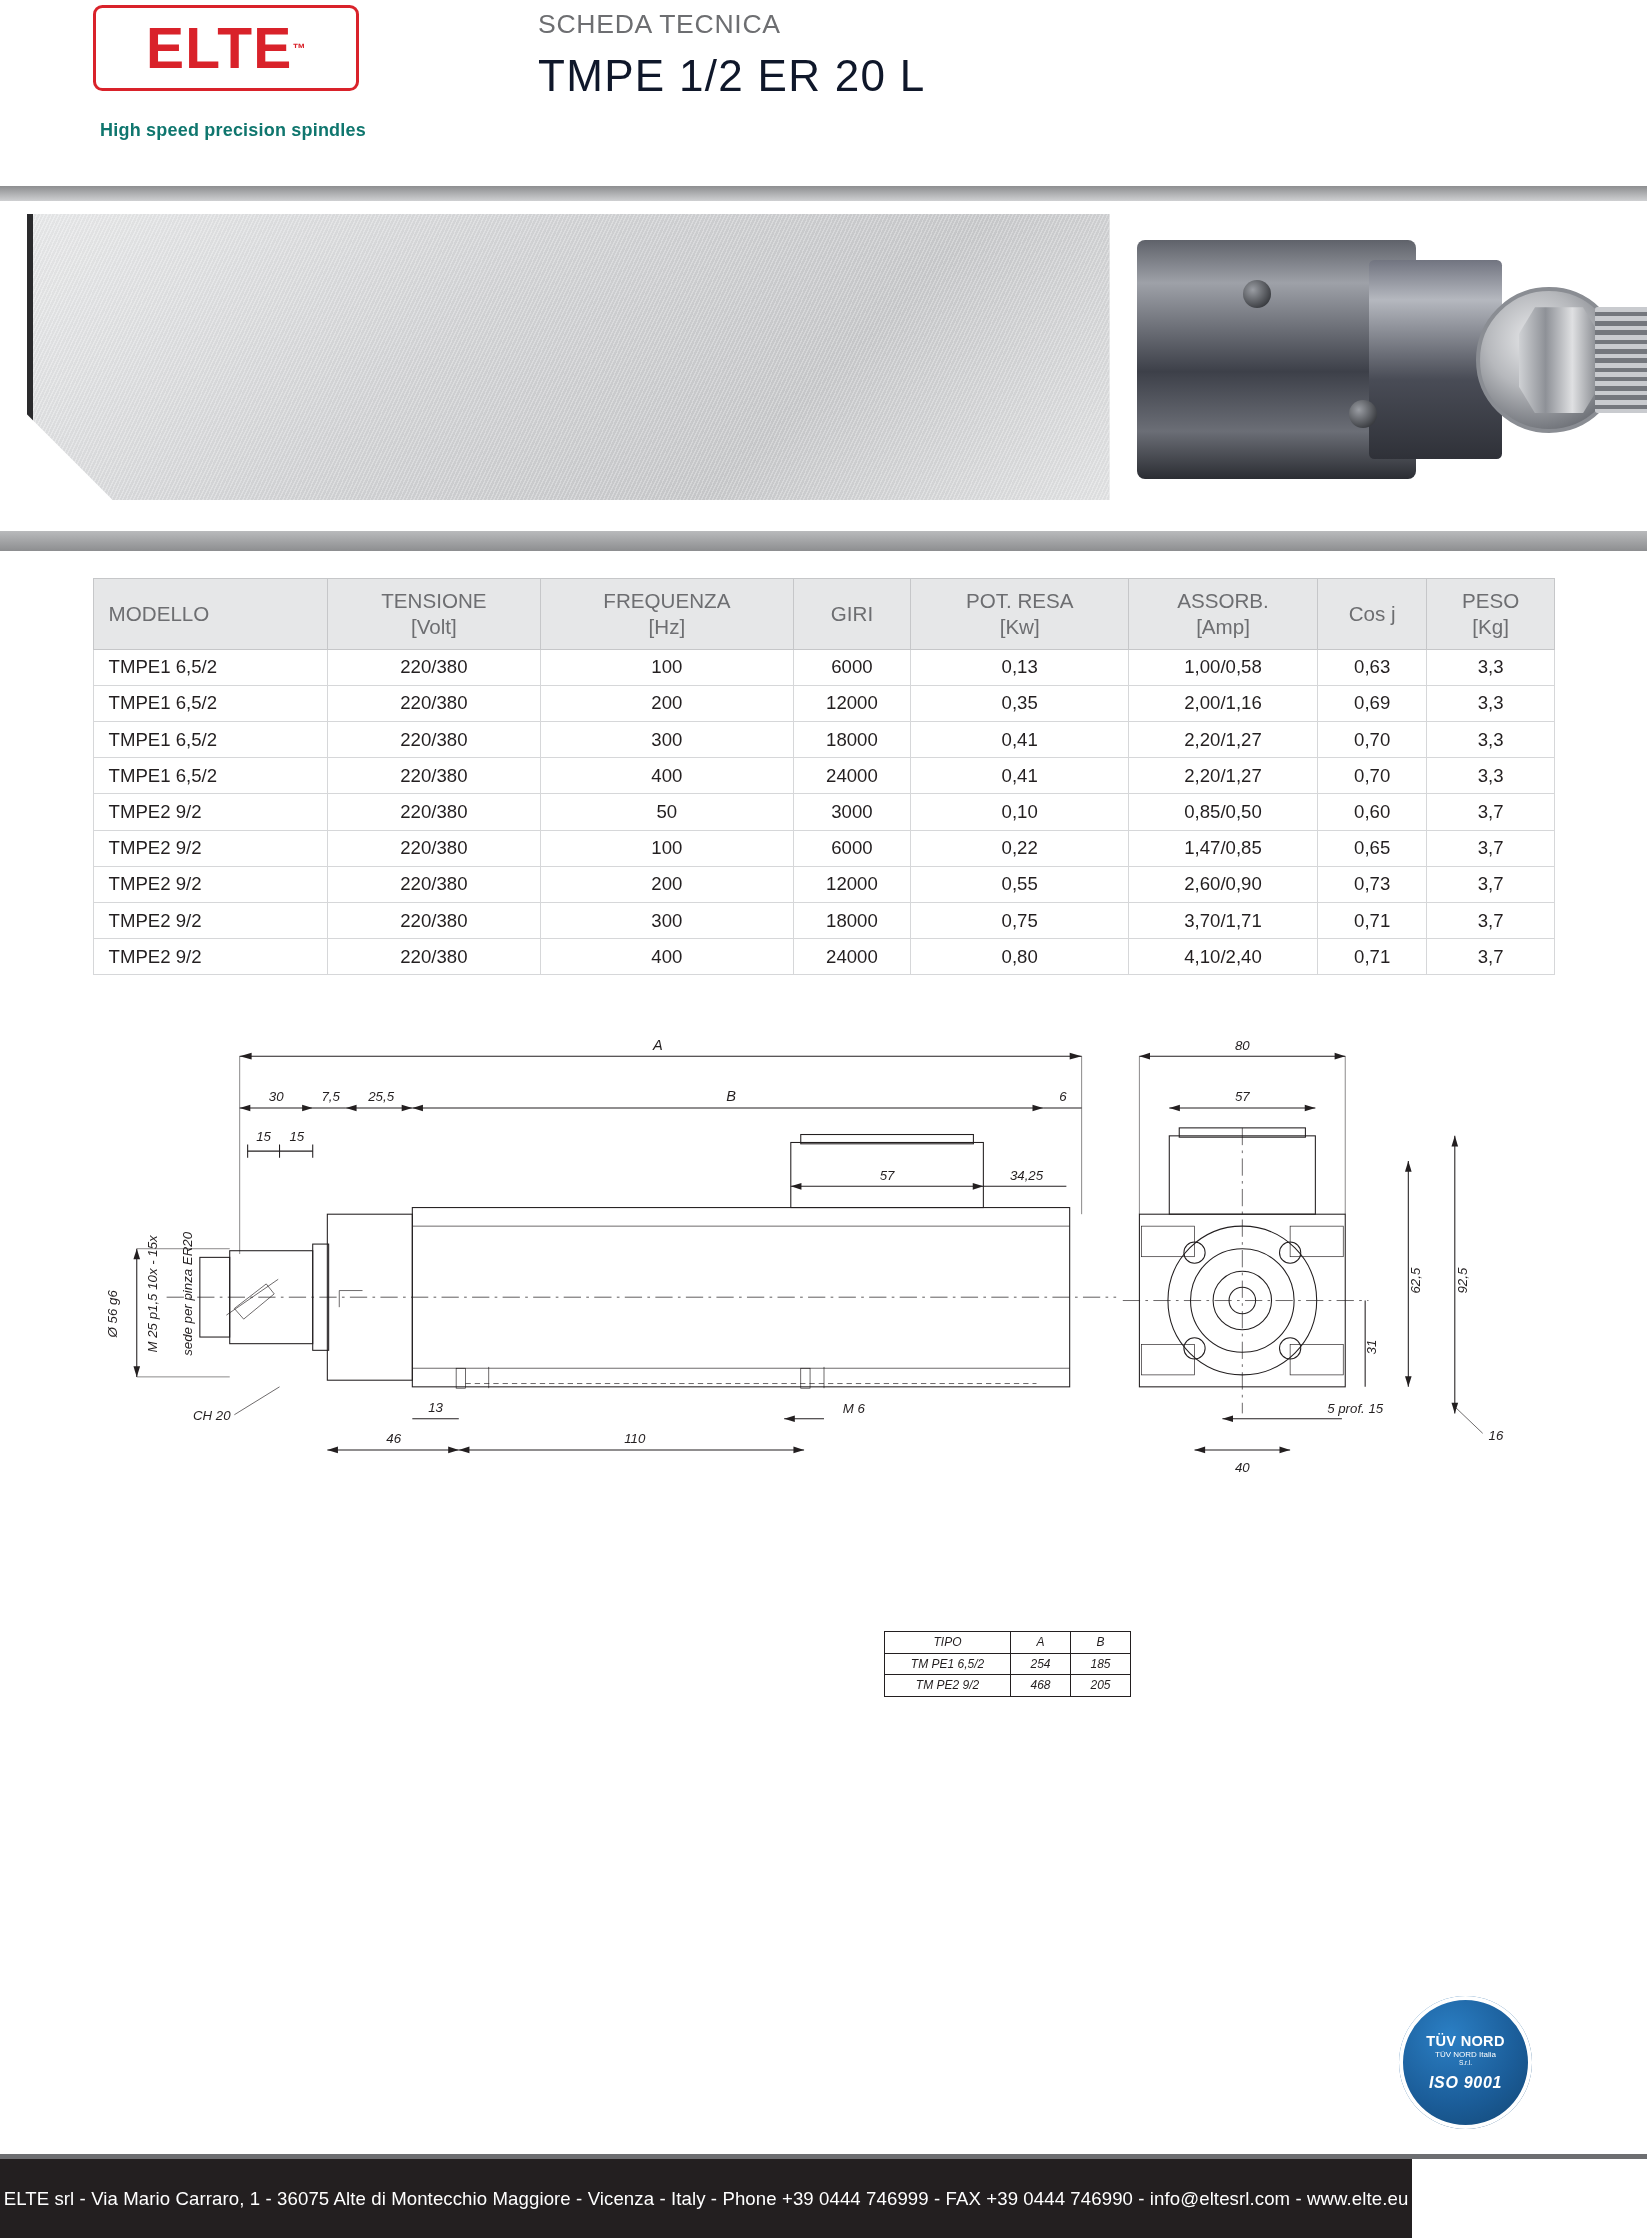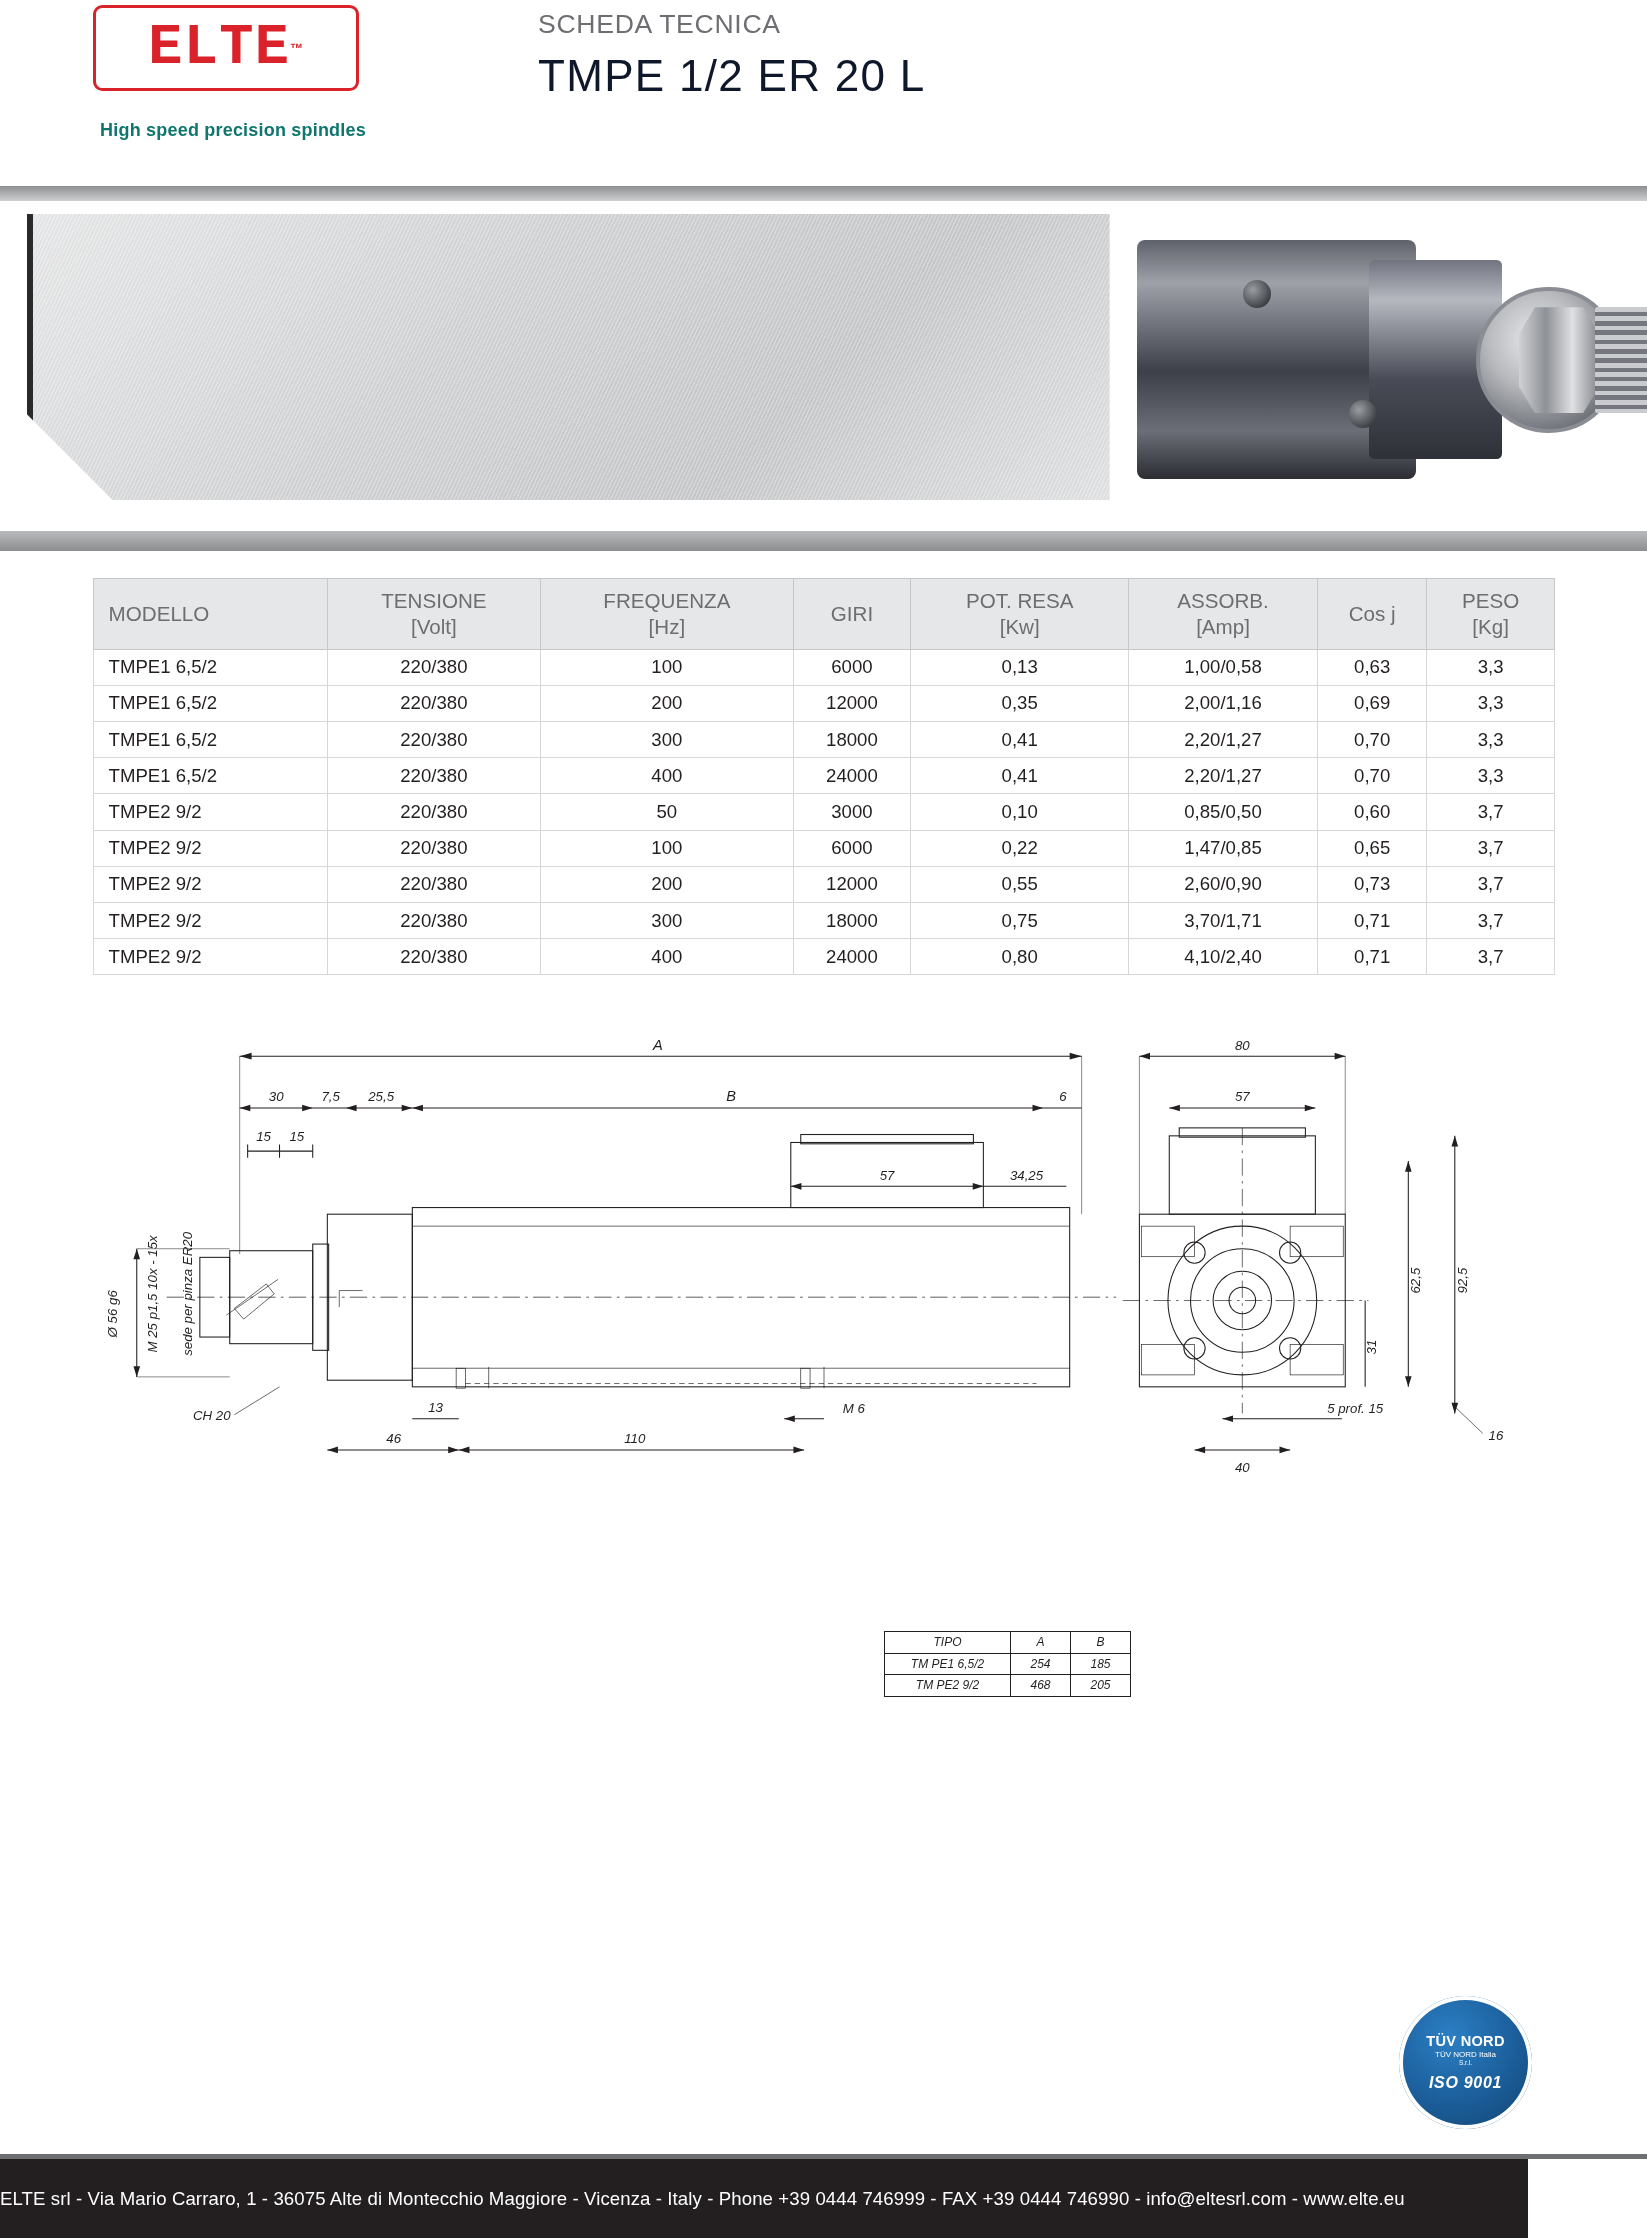--- a/index.html
+++ b/index.html
@@ -33,21 +33,21 @@
     top: 5.3px;
     width: 266px;
     height: 86px;
     border: 3.3px solid #d9222a;
     border-radius: 9.3px;
     display: flex;
     align-items: center;
     justify-content: center;
   }
   .logo-text {
-    font-family: Liberation Mono, monospace;
+    font-family: Liberation Sans, sans-serif;
     font-weight: bold;
     font-size: 57px;
     letter-spacing: 1.3px;
     color: #d9222a;
     line-height: 1;
   }
   .logo-tm {
     font-size: 13.3px;
     vertical-align: super;
     font-weight: bold;
@@ -204,24 +204,24 @@
     display:flex; flex-direction:column; align-items:center; justify-content:center;
     box-shadow: 0 0 0 4px #ffffff inset;
   }
   .tuv .t1 { font-size: 14.6px; font-weight: bold; letter-spacing:0.3px; }
   .tuv .t2 { font-size: 8px; margin-top:1.3px; }
   .tuv .t3 { font-size: 6.6px; }
   .tuv .t4 { font-size: 16px; font-weight: bold; font-style: italic; margin-top: 8px; letter-spacing:0.7px; }
 
   
   .footer {
-    position: absolute; left:0; bottom:0; width: 1528px; height: 80px;
+    position: absolute; left:0; bottom:0; width: 1412px; height: 80px;
     background: #231f20;
     color: #ffffff;
-    display:flex; align-items:center; justify-content:flex-start;
+    display:flex; align-items:center; justify-content:center;
     font-size: 18.6px;
     letter-spacing: 0.1px;
   }
   .footer-line-top {
     position:absolute; left:0; bottom:80px; width:1648px; height: 5.3px;
     background:#6d6e71;
   }
 </style>
 </head>
 <body>

